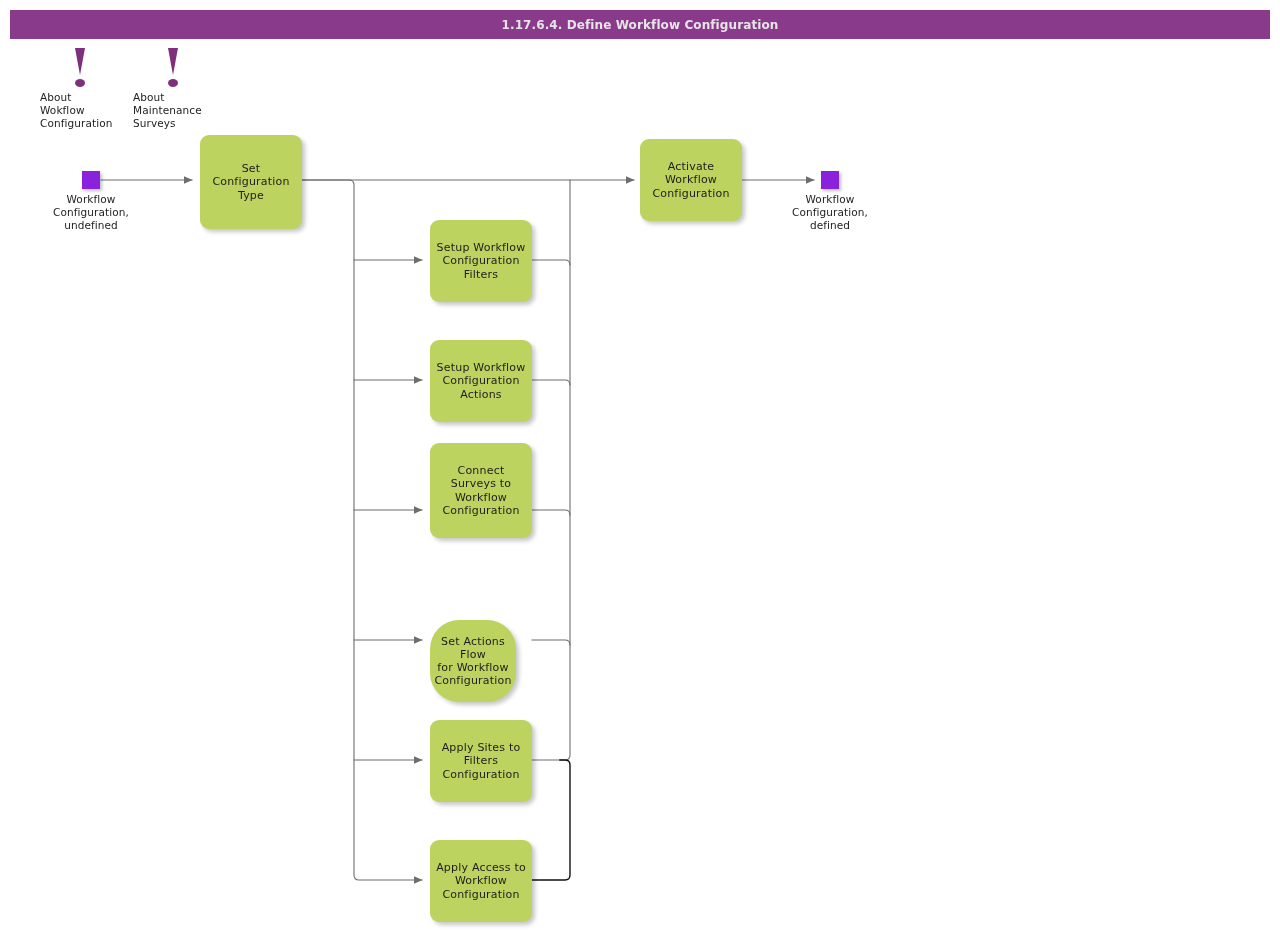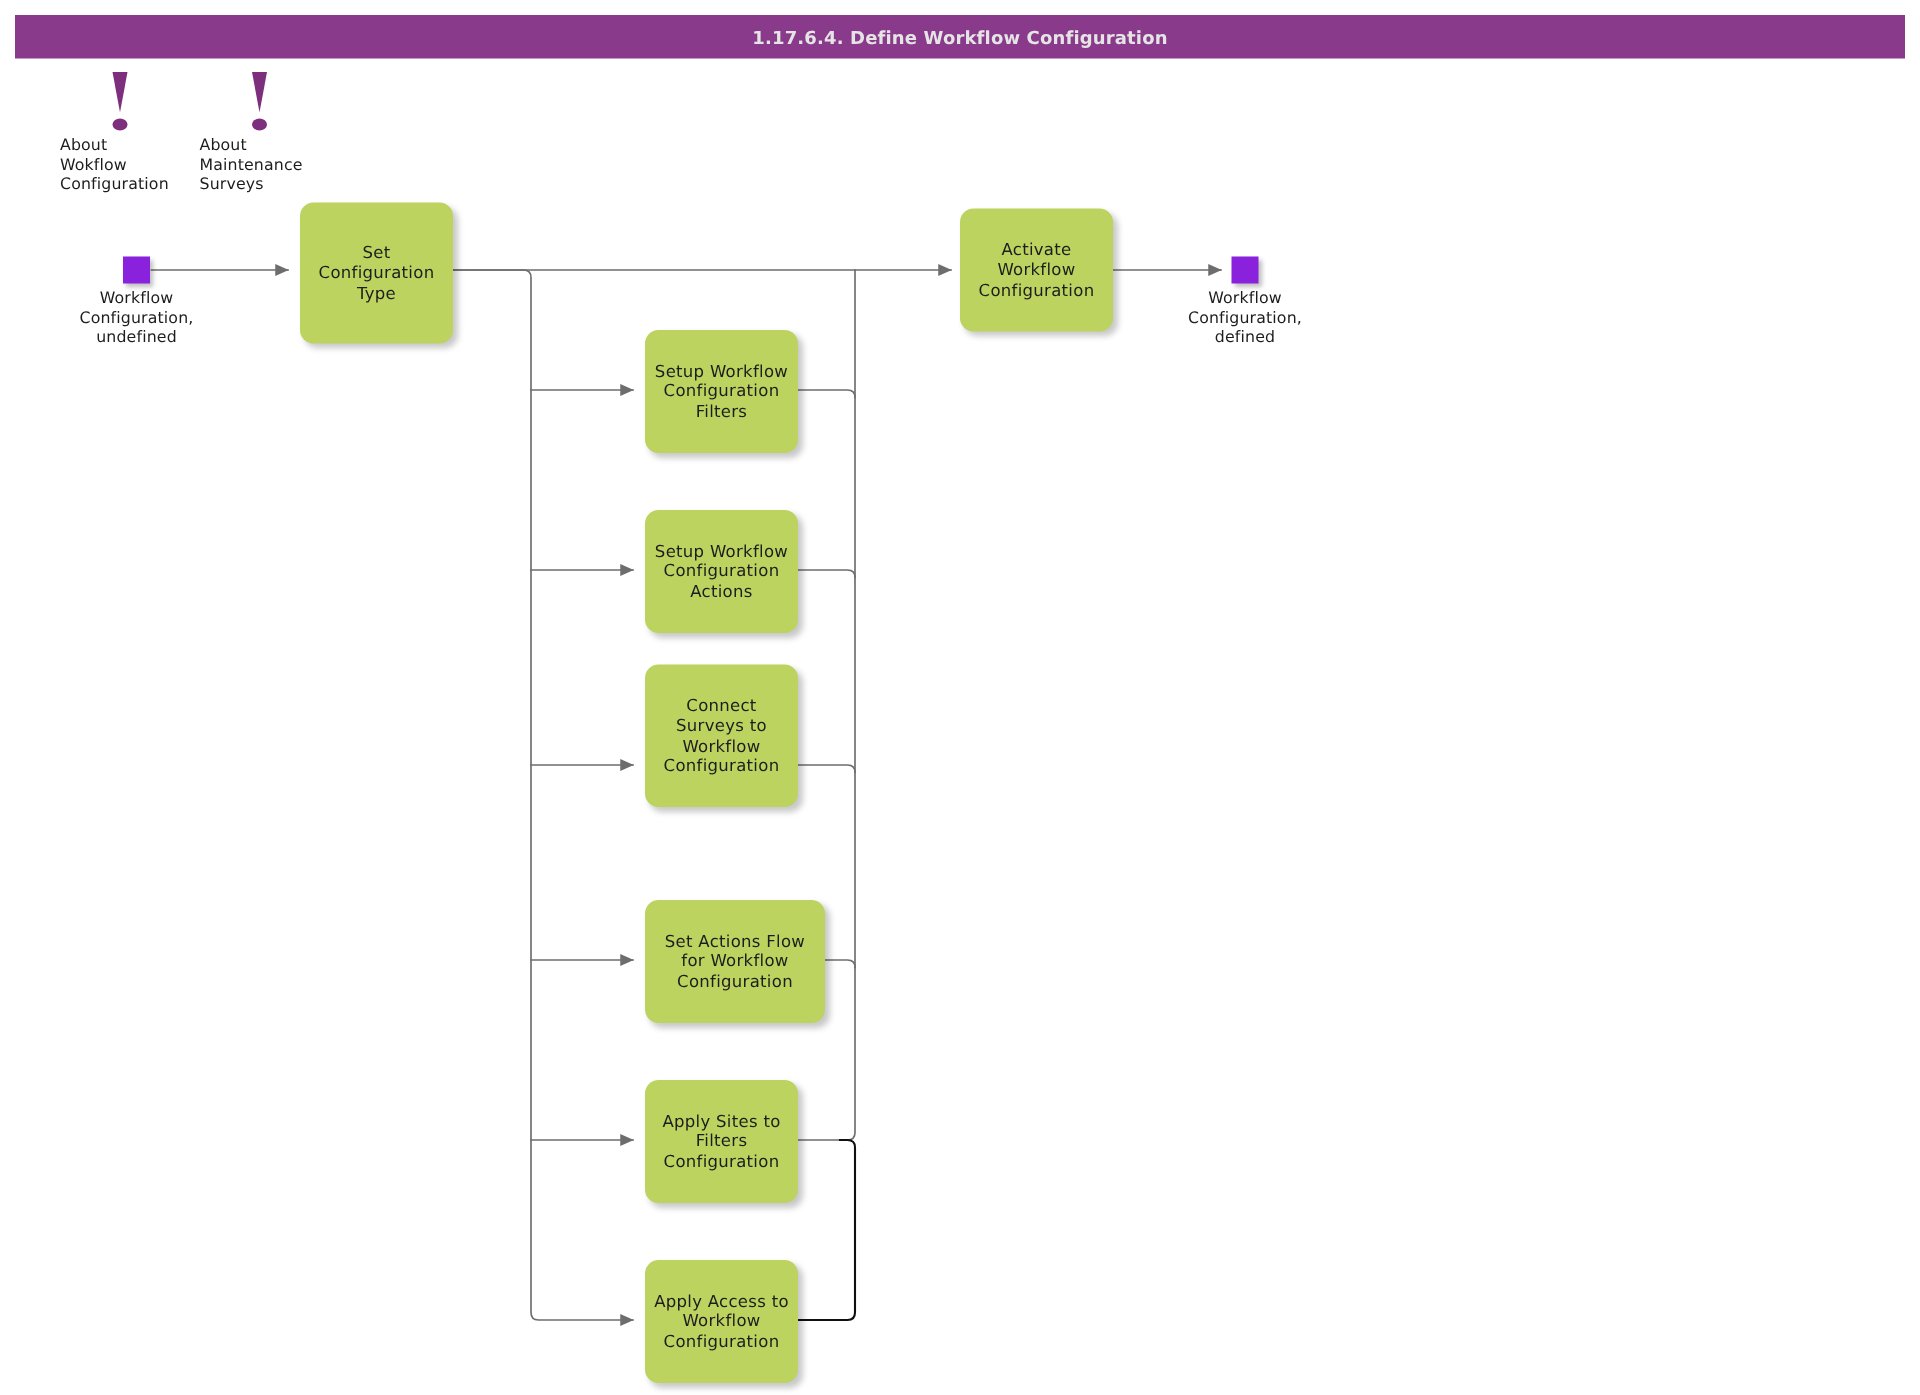--- a/index.html
+++ b/index.html
@@ -209,21 +209,21 @@
 
   <div class="node" style="left:430px; top:340px; width:102px; height:82px;">Setup Workflow
 Configuration
 Actions</div>
 
   <div class="node" style="left:430px; top:443px; width:102px; height:95px;">Connect
 Surveys to
 Workflow
 Configuration</div>
 
-  <div class="node" style="left:430px; top:600px; width:120px; height:82px;">Set Actions Flow
+  <div class="node" style="left:430px; top:620px; width:86px; height:82px;border-radius:29px;">Set Actions Flow
 for Workflow
 Configuration</div>
 
   <div class="node" style="left:430px; top:720px; width:102px; height:82px;">Apply Sites to
 Filters
 Configuration</div>
 
   <div class="node" style="left:430px; top:840px; width:102px; height:82px;">Apply Access to
 Workflow
 Configuration</div>

